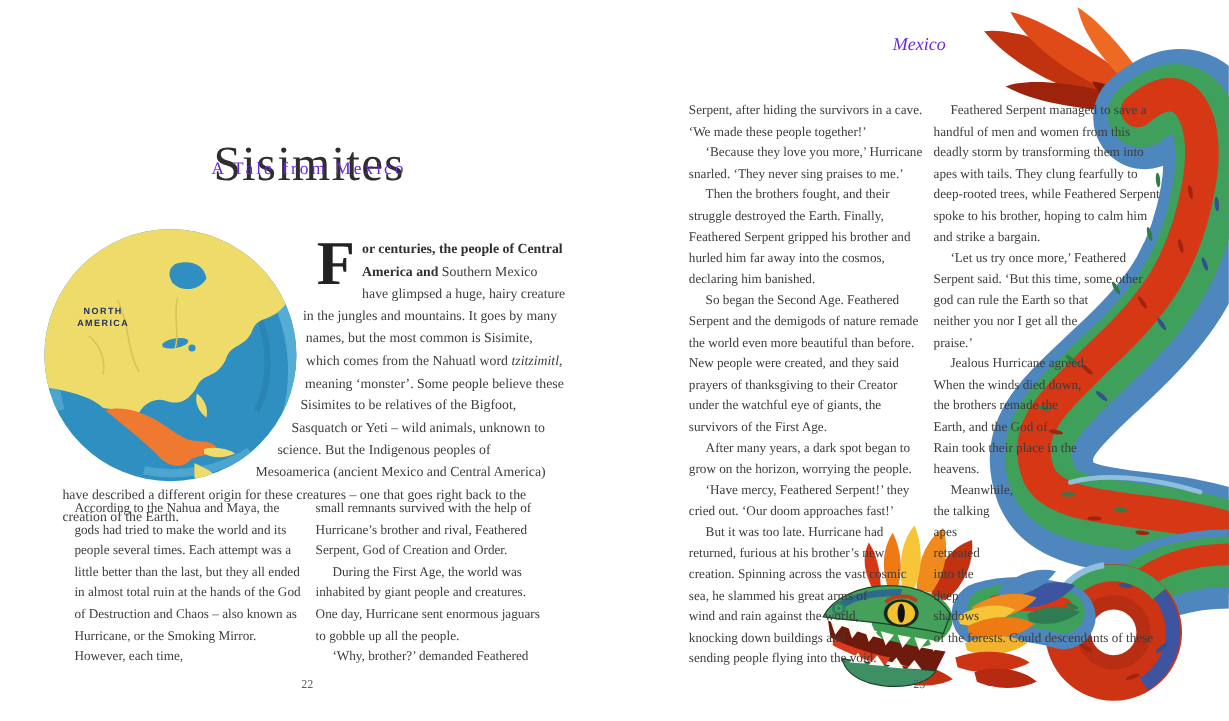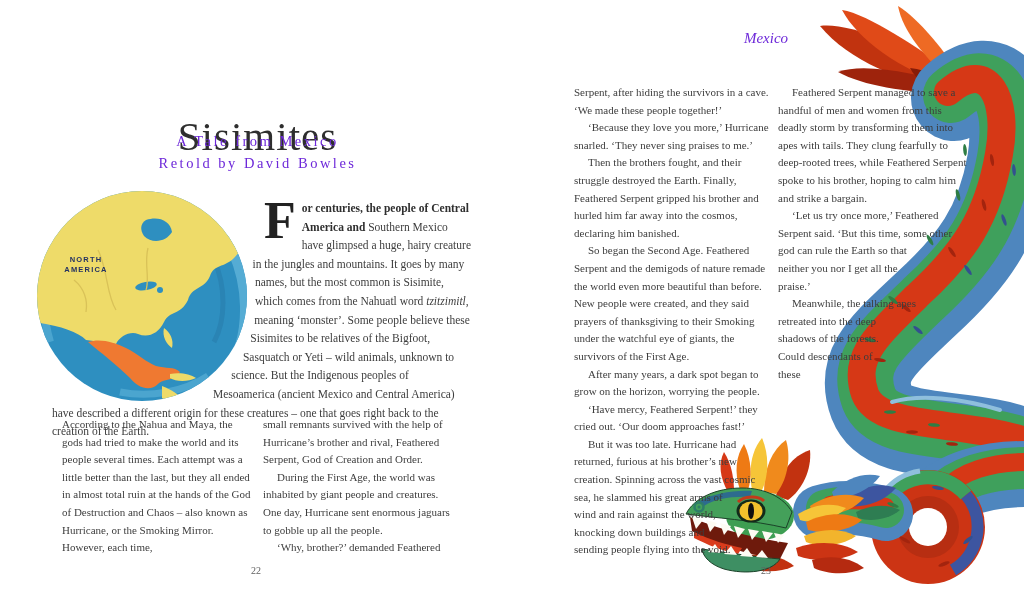--- a/index.html
+++ b/index.html
@@ -220,21 +220,20 @@
       <text x="58" y="72">NORTH</text>
       <text x="58" y="82">AMERICA</text>
     </g>
   </g>
 </svg>
 
 <div class="abs title">Sisimites</div>
 
 <div class="abs subtitle">
   <div>A Tale from Mexico</div>
-  <div>Retold by David Bowles</div>
 </div>
 
 <div class="abs intro">
   <span class="globe-spacer"></span>
   <span class="dropcap">F</span>
   <span class="lead">or centuries, the people of Central America and</span><span> Southern Mexico have glimpsed a huge, hairy creature in the jungles and mountains. It goes by many names, but the most common is Sisimite, which comes from the Nahuatl word </span><i>tzitzimitl</i><span>, meaning ‘monster’. Some people believe these Sisimites to be relatives of the Bigfoot, Sasquatch or Yeti – wild animals, unknown to science. But the Indigenous peoples of Mesoamerica (ancient Mexico and Central America) have described a different origin for these creatures – one that goes right back to the creation of the Earth.</span>
 </div>
 
 <div class="abs col lcol1">
   <p>According to the Nahua and Maya, the gods had tried to make the world and its people several times. Each attempt was a little better than the last, but they all ended in almost total ruin at the hands of the God of Destruction and Chaos – also known as Hurricane, or the Smoking Mirror. However, each time,</p>
@@ -248,26 +247,27 @@
 
 <div class="abs pagenum pn-left">22</div>
 
 <div class="abs running-header">Mexico</div>
 
 <div class="abs col rcol1">
   <span class="head-spacer"></span>
   <p>Serpent, after hiding the survivors in a cave. ‘We made these people together!’</p>
   <p class="ind">‘Because they love you more,’ Hurricane snarled. ‘They never sing praises to me.’</p>
   <p class="ind">Then the brothers fought, and their struggle destroyed the Earth. Finally, Feathered Serpent gripped his brother and hurled him far away into the cosmos, declaring him banished.</p>
-  <p class="ind">So began the Second Age. Feathered Serpent and the demigods of nature remade the world even more beautiful than before. New people were created, and they said prayers of thanksgiving to their Smoking under the watchful eye of giants, the survivors of the First Age.</p>
+  <p class="ind">So began the Second Age. Feathered Serpent and the demigods of nature remade the world even more beautiful than before. New people were created, and they said prayers of thanksgiving to their Creator under the watchful eye of giants, the survivors of the First Age.</p>
   <p class="ind">After many years, a dark spot began to grow on the horizon, worrying the people.</p>
   <p class="ind">‘Have mercy, Feathered Serpent!’ they cried out. ‘Our doom approaches fast!’</p>
   <p class="ind">But it was too late. Hurricane had returned, furious at his brother’s new creation. Spinning across the vast cosmic sea, he slammed his great arms of wind and rain against the world, knocking down buildings and sending people flying into the void.</p>
 </div>
 
 <div class="abs col rcol2">
   <span class="serpent-spacer"></span>
   <p class="ind">Feathered Serpent managed to save a handful of men and women from this deadly storm by transforming them into apes with tails. They clung fearfully to deep-rooted trees, while Feathered Serpent spoke to his brother, hoping to calm him and strike a bargain.</p>
   <p class="ind">‘Let us try once more,’ Feathered Serpent said. ‘But this time, some other god can rule the Earth so that neither you nor I get all the praise.’</p>
+  <p class="ind">Jealous Hurricane agreed. When the winds died down, the brothers remade the Earth, and the God of Rain took their place in the heavens.</p>
   <p class="ind">Meanwhile, the talking apes retreated into the deep shadows of the forests. Could descendants of these</p>
 </div>
 
 <div class="abs pagenum pn-right">23</div>
 
 </body></html>

